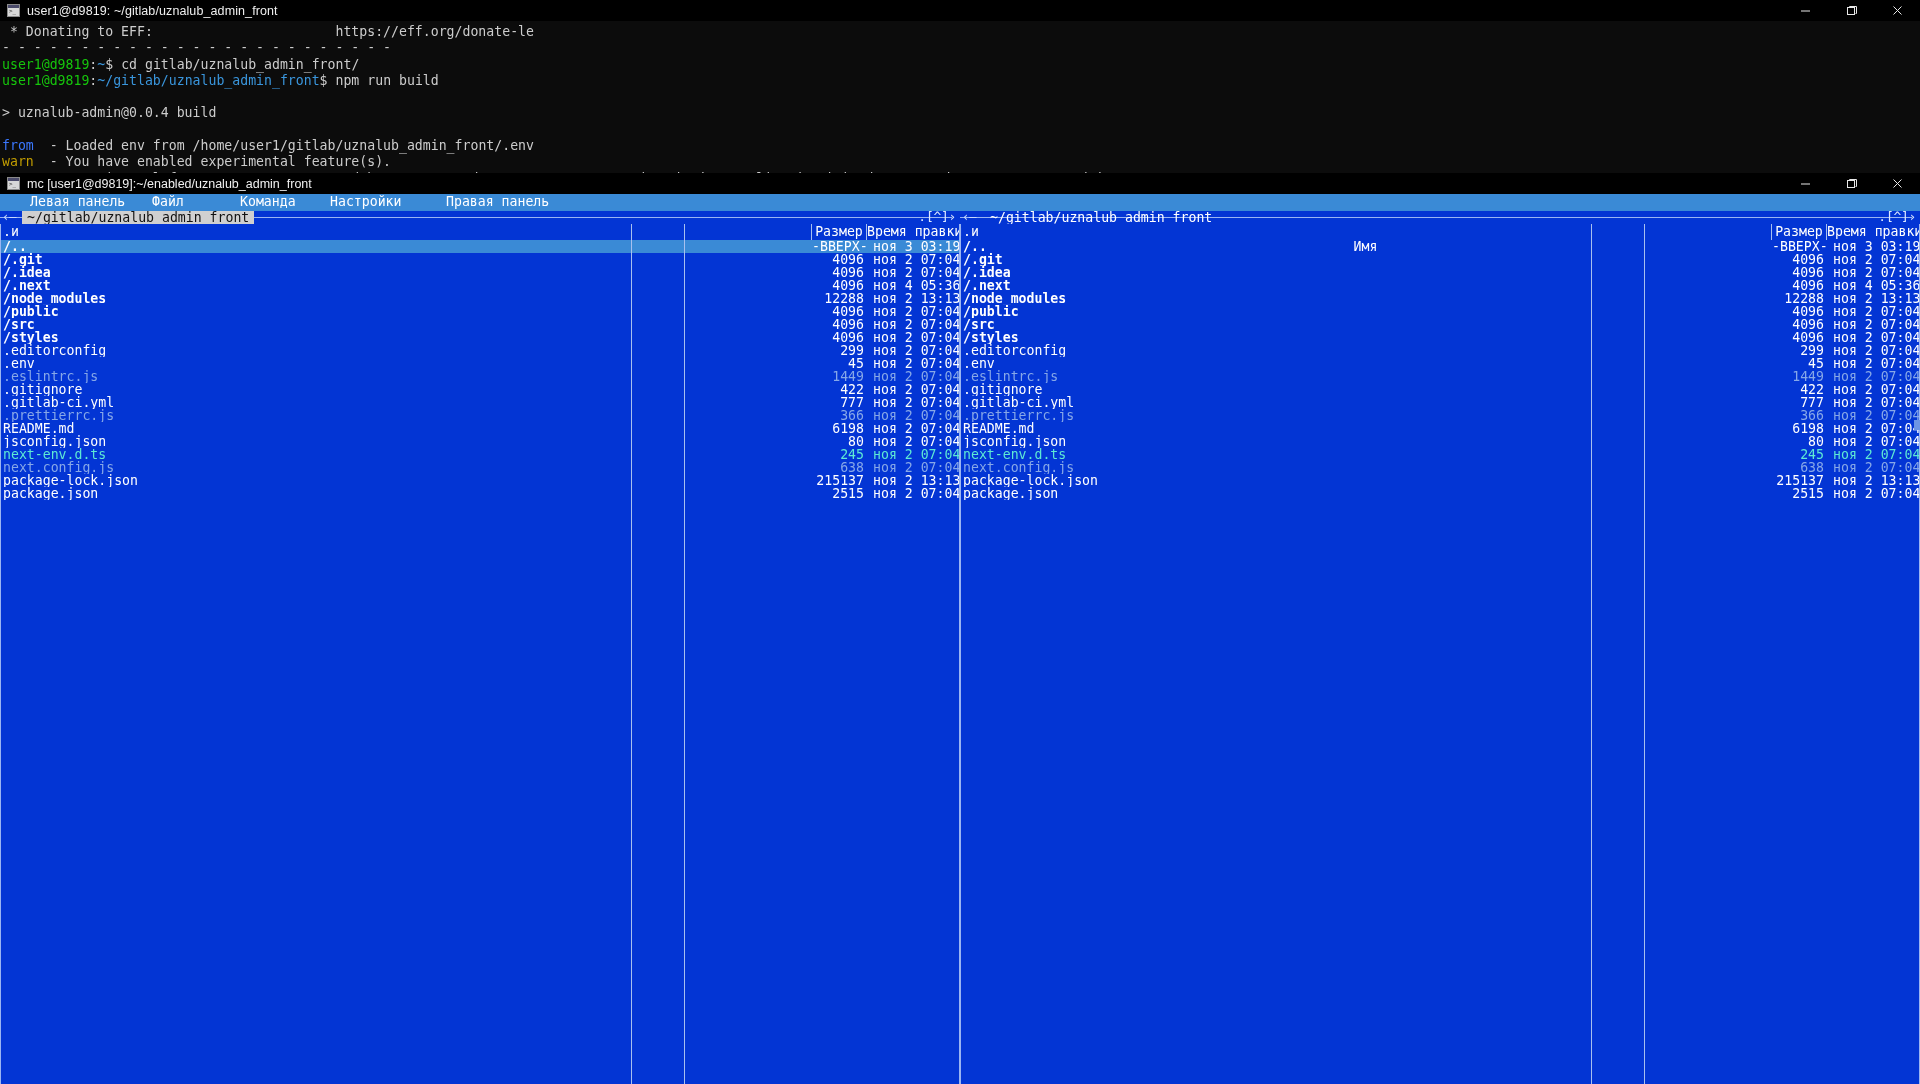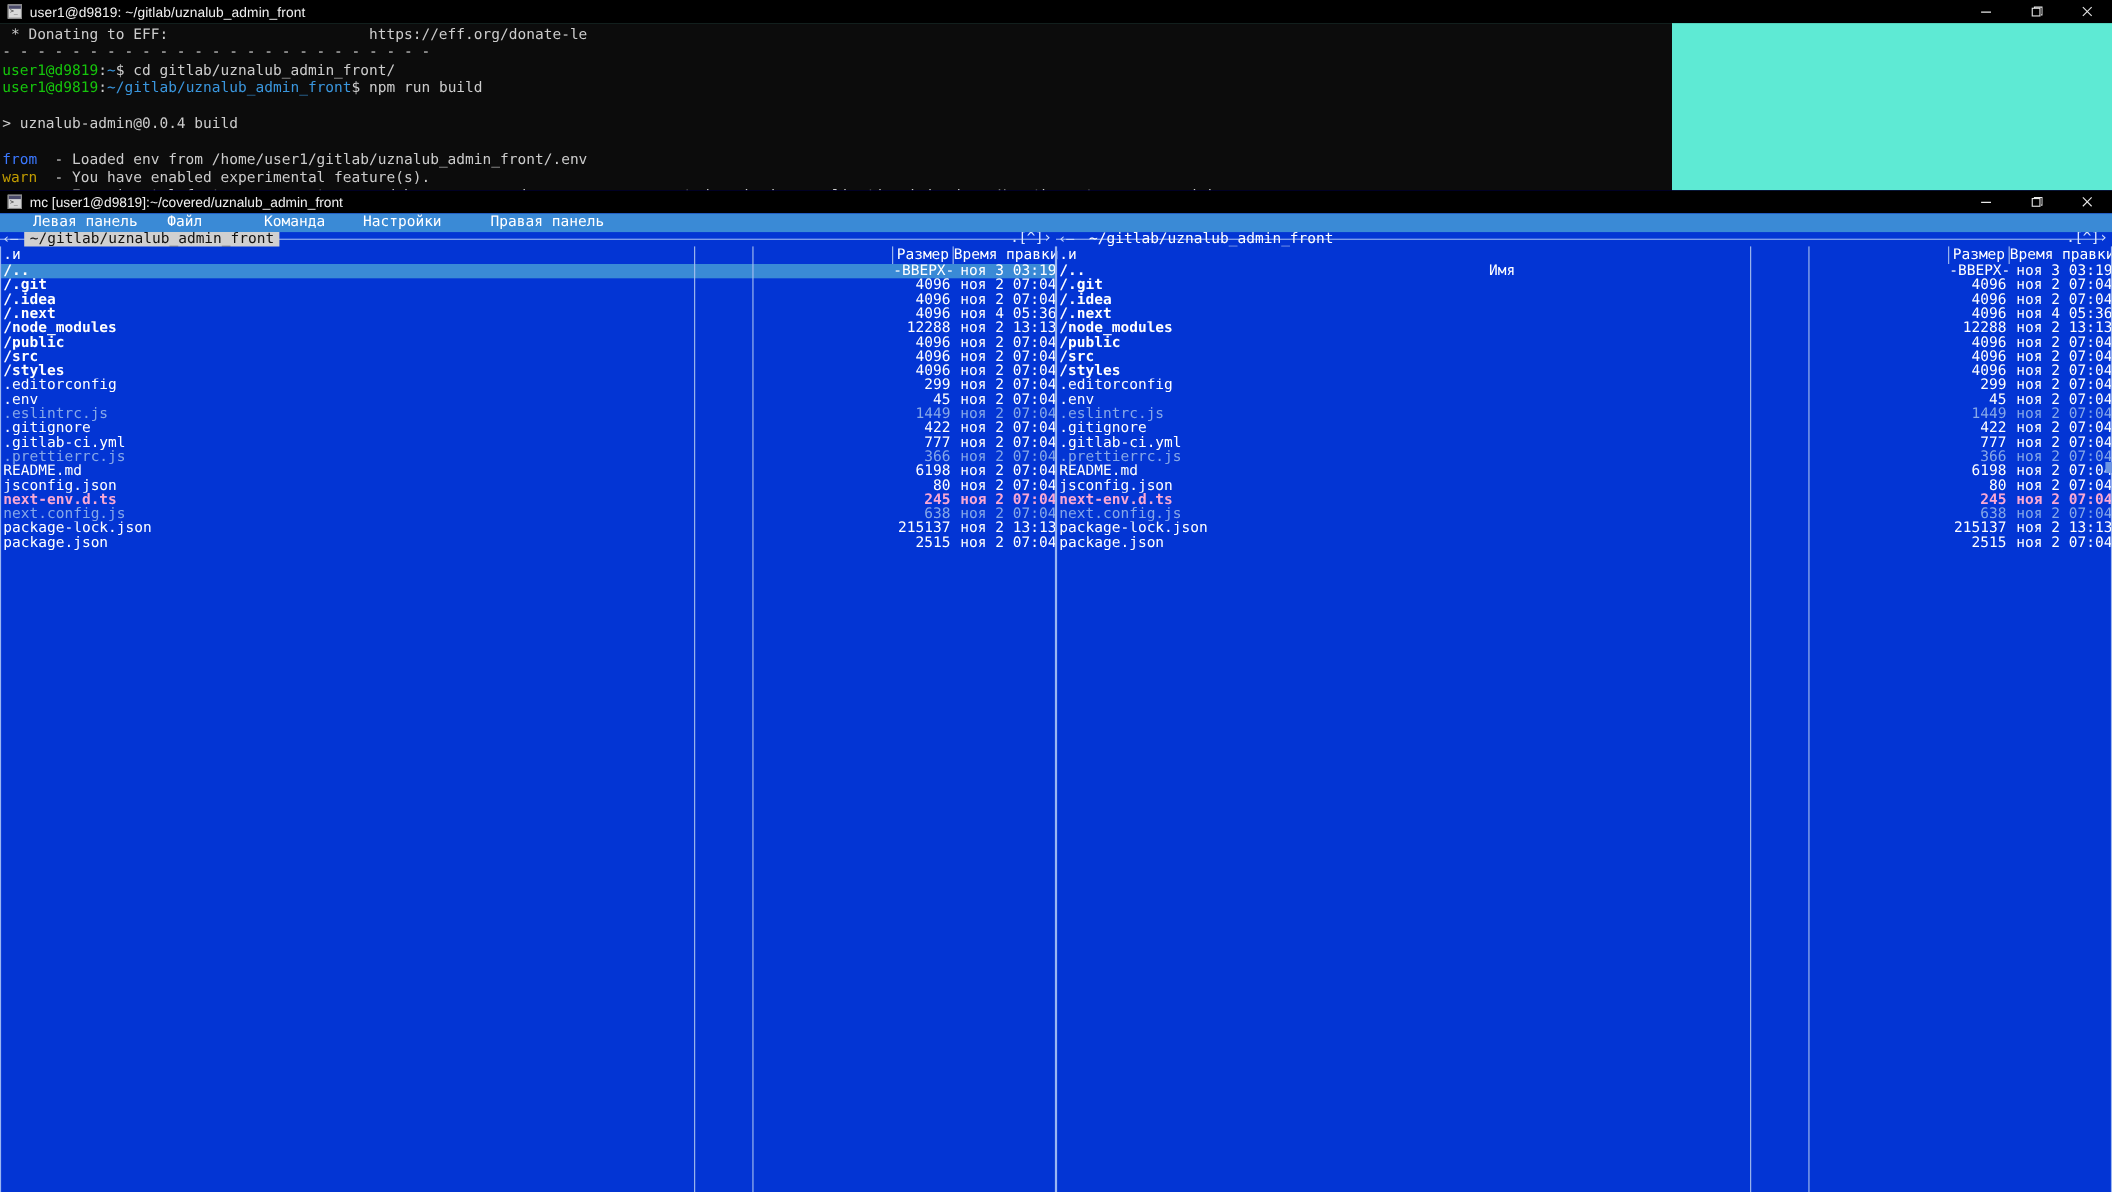--- a/index.html
+++ b/index.html
@@ -10,21 +10,21 @@
   .term-titlebar{position:relative;height:21px;background:#000000;display:flex;align-items:center;}
   .term-titlebar .ticon{width:13px;height:13px;margin-left:7px;margin-right:7px;
       background:#d8d8d8;border:1px solid #8a8a8a;position:relative;box-sizing:border-box;}
   .term-titlebar .ticon:before{content:"";position:absolute;left:0;top:0;right:0;height:3px;background:#4a4a6a;}
   .term-titlebar .ticon:after{content:">_";position:absolute;left:1px;top:2px;font-size:6px;color:#222;font-family:"DejaVu Sans Mono",monospace;line-height:8px;}
   .term-title{color:#f0f0f0;font-family:"Liberation Sans",sans-serif;font-size:12.5px;letter-spacing:.1px;}
   .win-ctrls{position:absolute;right:0;top:0;height:21px;display:flex;}
   .win-btn{width:46px;height:21px;display:flex;align-items:center;justify-content:center;color:#e8e8e8;font-size:11px;font-family:"Liberation Sans",sans-serif;}
   .win-btn svg{display:block;}
 
-  .term-body{position:absolute;left:0;top:21px;width:1520px;height:190px;background:#0c0c0c;
+  .term-body{position:absolute;left:0;top:21px;width:1920px;height:190px;background:#0c0c0c;
       font-size:13.2px;line-height:16.3px;color:#cccccc;padding-top:3px;box-sizing:border-box;}
   .tline{white-space:pre;padding-left:2px;height:16.3px;}
   .c-green{color:#16c60c;}
   .c-cyan{color:#3a96dd;}
   .c-grey{color:#cccccc;}
   .c-blue{color:#3b78ff;}
   .c-yellow{color:#c19c00;}
 
   
   .mc-window{position:absolute;left:0;top:173px;width:1920px;height:911px;background:#0000aa;}
@@ -63,21 +63,21 @@
   .filelist{position:relative;}
   .frow{height:13px;display:flex;font-size:13.2px;line-height:13px;white-space:nowrap;}
   .fname{flex:1 1 auto;padding-left:3px;overflow:hidden;text-overflow:clip;box-sizing:border-box;}
   .fsize{width:55px;text-align:right;padding-right:3px;box-sizing:border-box;}
   .ftime{width:93px;text-align:center;padding-left:6px;box-sizing:border-box;}
   .frow.sel{background:#3a8ad6;}
   .frow.sel .fname,.frow.sel .fsize,.frow.sel .ftime{color:#ffffff;}
   .k-dir{color:#ffffff;font-weight:bold;}
   .k-file{color:#ffffff;}
   .k-dim{color:#87a8e8;}
-  .k-link{color:#f9a8d4;font-weight:bold;}
+  .k-link{color:#5eead4;}
 
   .vline{position:absolute;top:0;bottom:0;width:1px;background:#a8c0ef;}
   .colsep-size{left:631px;}
   .colsep-time{left:684px;}
 
   .panel-border-l{position:absolute;left:0;top:13px;bottom:0;width:1px;background:#9ab5f2;}
   .panel-border-r{position:absolute;right:0;top:13px;bottom:0;width:1px;background:#9ab5f2;}
 
   .scrollbar{position:absolute;right:0;top:226px;width:6px;height:10px;background:#6d95e4;}
 </style>
@@ -118,21 +118,21 @@
       <div class="tline"><span class="c-grey"></span></div>
       <div class="tline"><span class="c-blue">from</span><span class="c-grey">  - Loaded env from /home/user1/gitlab/uznalub_admin_front/.env</span></div>
       <div class="tline"><span class="c-yellow">warn</span><span class="c-grey">  - You have enabled experimental feature(s).</span></div>
       <div class="tline"><span class="c-yellow">warn</span><span class="c-grey">  - Experimental features are not covered by semver, and may cause unexpected or broken application behavior. Use them at your own risk.</span></div>
     </div>
 </div>
 
 <div class="mc-window">
   <div class="mc-titlebar">
     <span class="ticon"></span>
-    <span class="mc-title">mc [user1@d9819]:~/covered/uznalub_admin_front</span>
+    <span class="mc-title">mc [user1@d9819]:~/enabled/uznalub_admin_front</span>
     <div class="win-ctrls">
       <div class="win-btn">
         <svg width="11" height="11" viewBox="0 0 11 11">
             <line x1="1" y1="6" x2="10" y2="6" stroke="#e8e8e8" stroke-width="1"></line>
           </svg>
       </div>
       <div class="win-btn">
         <svg width="11" height="11" viewBox="0 0 11 11">
             <rect x="1.5" y="2.5" width="7" height="7" fill="none" stroke="#e8e8e8" stroke-width="1"></rect>
             <path d="M3.5 2.5 V1.5 H10.5 V8.5 H9.5" fill="none" stroke="#e8e8e8" stroke-width="1"></path>

